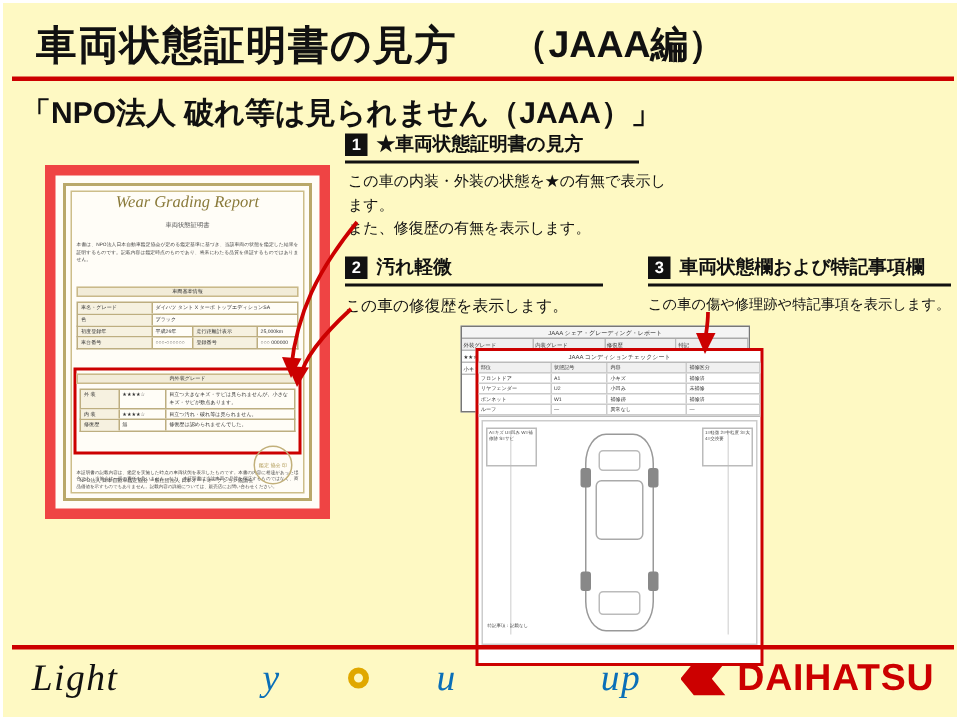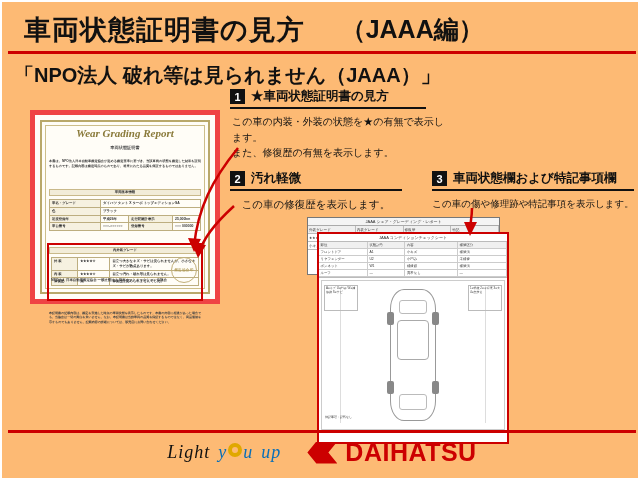--- a/index.html
+++ b/index.html
@@ -6,21 +6,21 @@
   html, body {
     margin: 0; padding: 0;
     width: 640px; height: 480px;
     font-family: "Liberation Sans", sans-serif;
     background: #ffffff;
     overflow: hidden;
   }
   #page {
     position: relative;
     width: 640px; height: 480px;
-    background: #fdba74;
+    background: #fef9c3;
     border: 2px solid #ffffff;
   }
   
   .header {
     position: absolute;
     left: 6px; top: 6px;
     width: 628px; height: 46px;
     border-bottom: 3px solid #cc0000;
     display: flex;
     align-items: center;
@@ -44,24 +44,23 @@
     left: 12px; top: 60px;
     font-size: 20px;
     font-weight: bold;
     color: #111;
     letter-spacing: 0px;
   }
   
   .cert {
     position: absolute;
     left: 28px; top: 108px;
-    width: 190px; height: 194px;
+    width: 190px; height: 236px;
     background: #fffdf7;
-    border: 5px solid #ef4444;
-    font-weight: bold;
+    border: 7px solid #ef4444;
   }
   .cert-inner {
     position: absolute;
     left: 5px; top: 5px; right: 5px; bottom: 5px;
     border: 2px solid #b9a86a;
   }
   .cert-inner2 {
     position: absolute;
     left: 3px; top: 3px; right: 3px; bottom: 3px;
     border: 1px solid #cdbe8a;
@@ -180,21 +179,20 @@
     font-size: 12.5px;
     font-weight: bold;
     color: #111;
     white-space: nowrap;
   }
   .sec-body {
     margin-top: 6px;
     font-size: 10.5px;
     line-height: 1.5;
     color: #111;
-    text-align: center;
   }
   
   .grade-box {
     position: absolute;
     left: 305px; top: 215px;
     width: 193px; height: 58px;
     border: 1px solid #777;
     background: #fff;
   }
   .gb-title {
@@ -315,26 +313,27 @@
     left: 6px; bottom: 6px;
     width: 628px; height: 42px;
     border-top: 3px solid #cc0000;
     display: flex;
     align-items: center;
     justify-content: center;
     gap: 26px;
   }
   .lightyouup {
     font-family: "Liberation Serif", serif;
-    font-size: 18px;
+    font-size: 25px;
     font-style: italic;
     color: #111;
     letter-spacing: 1px;
     display: flex;
     align-items: baseline;
+    gap: 44px;
   }
   .lightyouup .blue { color: #0a6fb8; }
   .lightyouup .ring {
     display: inline-block;
     width: 14px; height: 14px;
     border: 4px solid #e0a800;
     border-radius: 50%;
     margin: 0 1px;
     position: relative;
     top: -1px;

